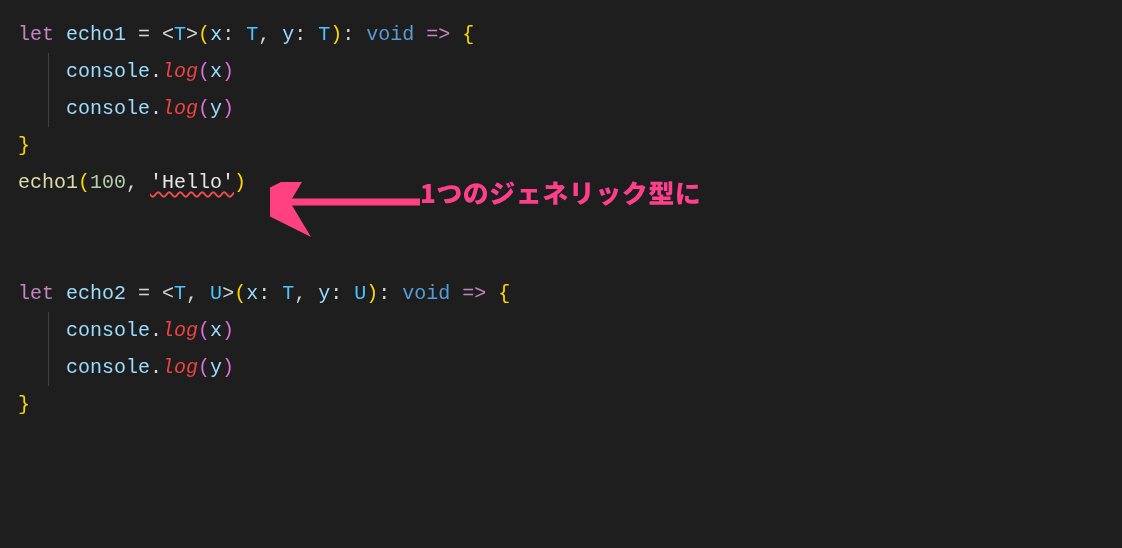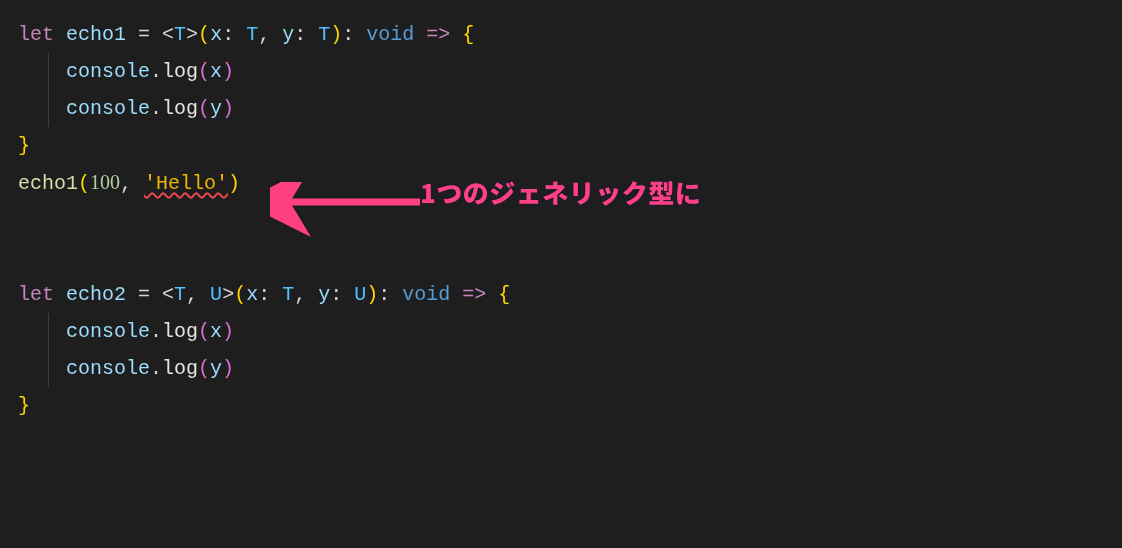--- a/index.html
+++ b/index.html
@@ -24,24 +24,24 @@
     width: 1px;
     background: #404040;
     margin-left: 30px;
   }
   .kw-let { color: #c586c0; }
   .var-name { color: #9cdcfe; }
   .type { color: #4fc1ff; }
   .type-builtin { color: #569cd6; }
   .arrow { color: #c586c0; }
   .obj { color: #9cdcfe; margin-top: 28px; }
-  .method { color: #e5e5e5; }
+  .method { color: #ef4444; font-style: italic; }
   .func { color: #dcdcaa; }
-  .num { color: #b5cea8; font-family: Liberation Serif, serif; }
-  .str { color: #eab308; }
+  .num { color: #b5cea8; }
+  .str { color: #e5e5e5; }
   .brace { color: #ffd700; }
   .paren1 { color: #ffd700; }
   .paren2 { color: #da70d6; }
   .angle { color: #d4d4d4; }
   .white { color: #d4d4d4; }
 
   .err-underline {
     text-decoration-line: underline;
     text-decoration-style: wavy;
     text-decoration-color: #f14c4c;

